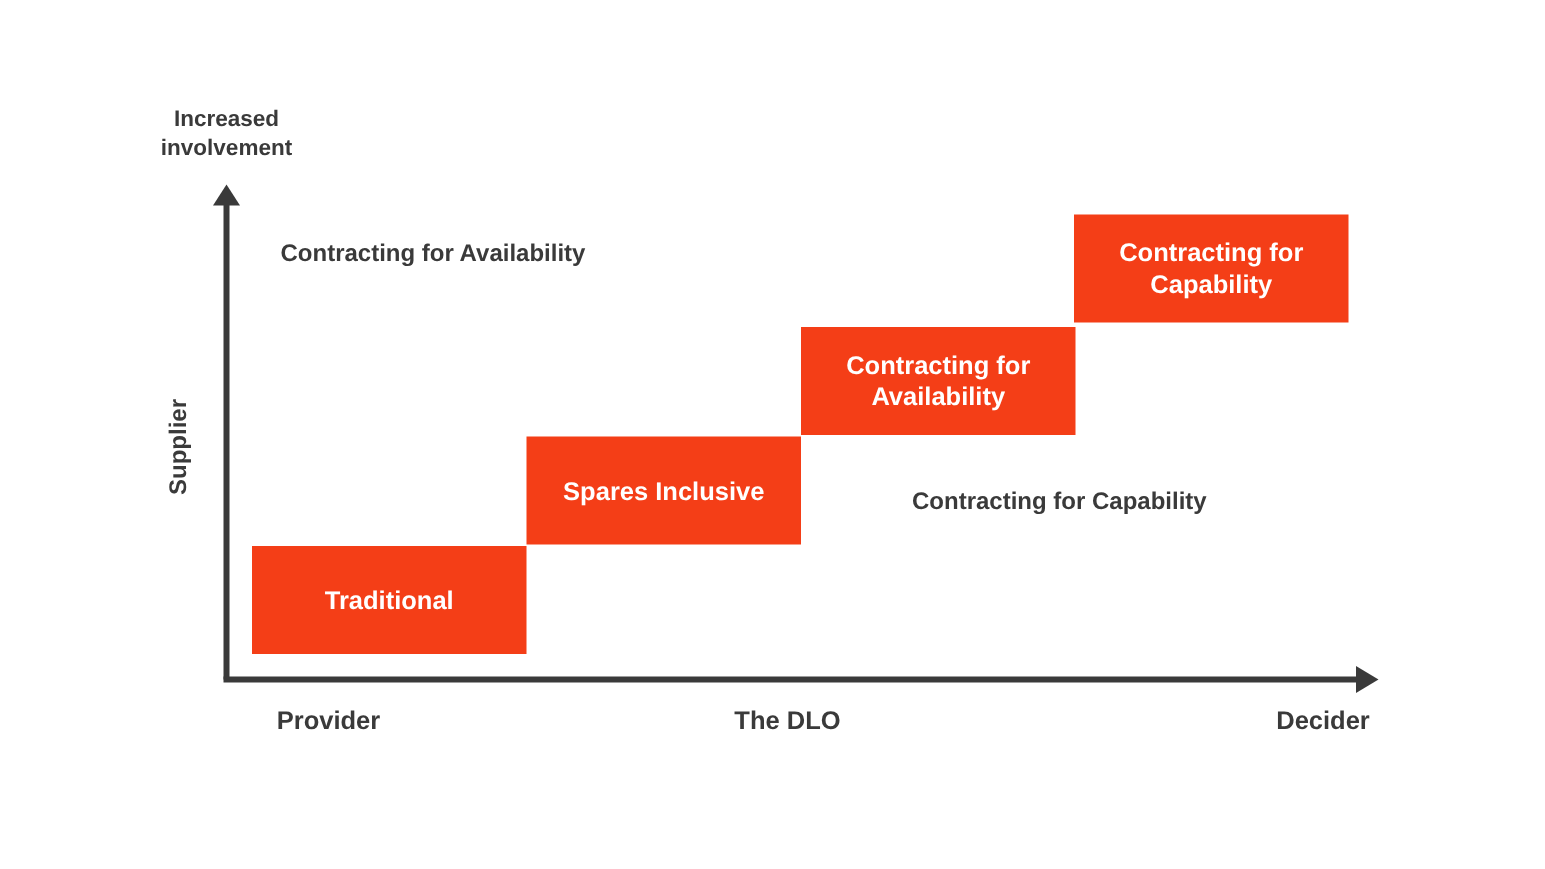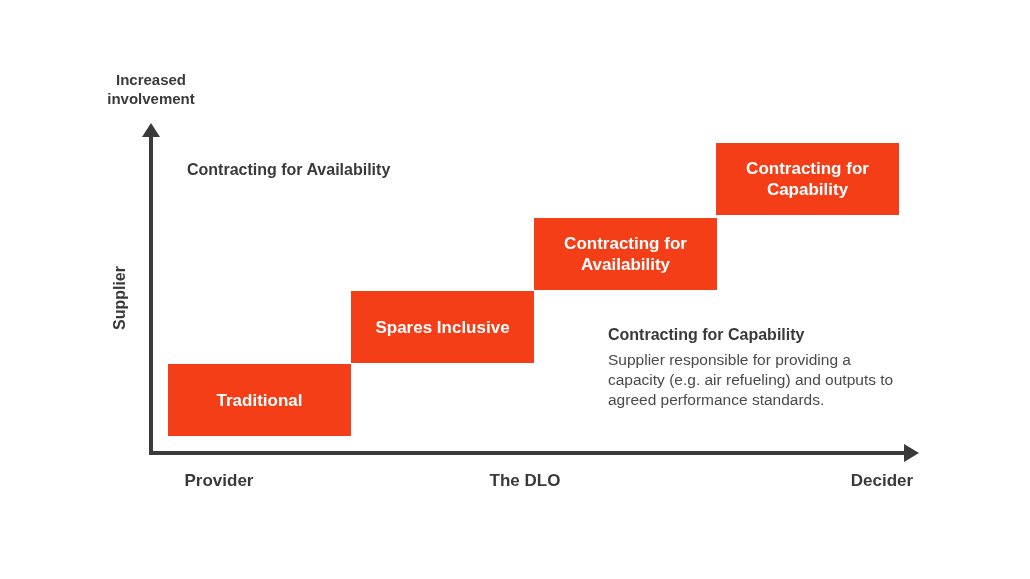--- a/index.html
+++ b/index.html
@@ -60,20 +60,19 @@
   <div class="step step2">Spares Inclusive</div>
   <div class="step step3">Contracting for Availability</div>
   <div class="step step4">Contracting for Capability</div>
 
   <div class="ann ann1">
     <div class="ann-title">Contracting for Availability</div>
   </div>
 
   <div class="ann ann2">
     <div class="ann-title">Contracting for Capability</div>
-    <div class="ann-body">Supplier responsible for providing a capacity (e.g. air refueling) and outputs to agreed performance standards.</div>
   </div>
 
   <div class="x-label x-provider">Provider</div>
   <div class="x-label x-dlo">The DLO</div>
   <div class="x-label x-decider">Decider</div>
 
 </div>
 
 </body></html>

